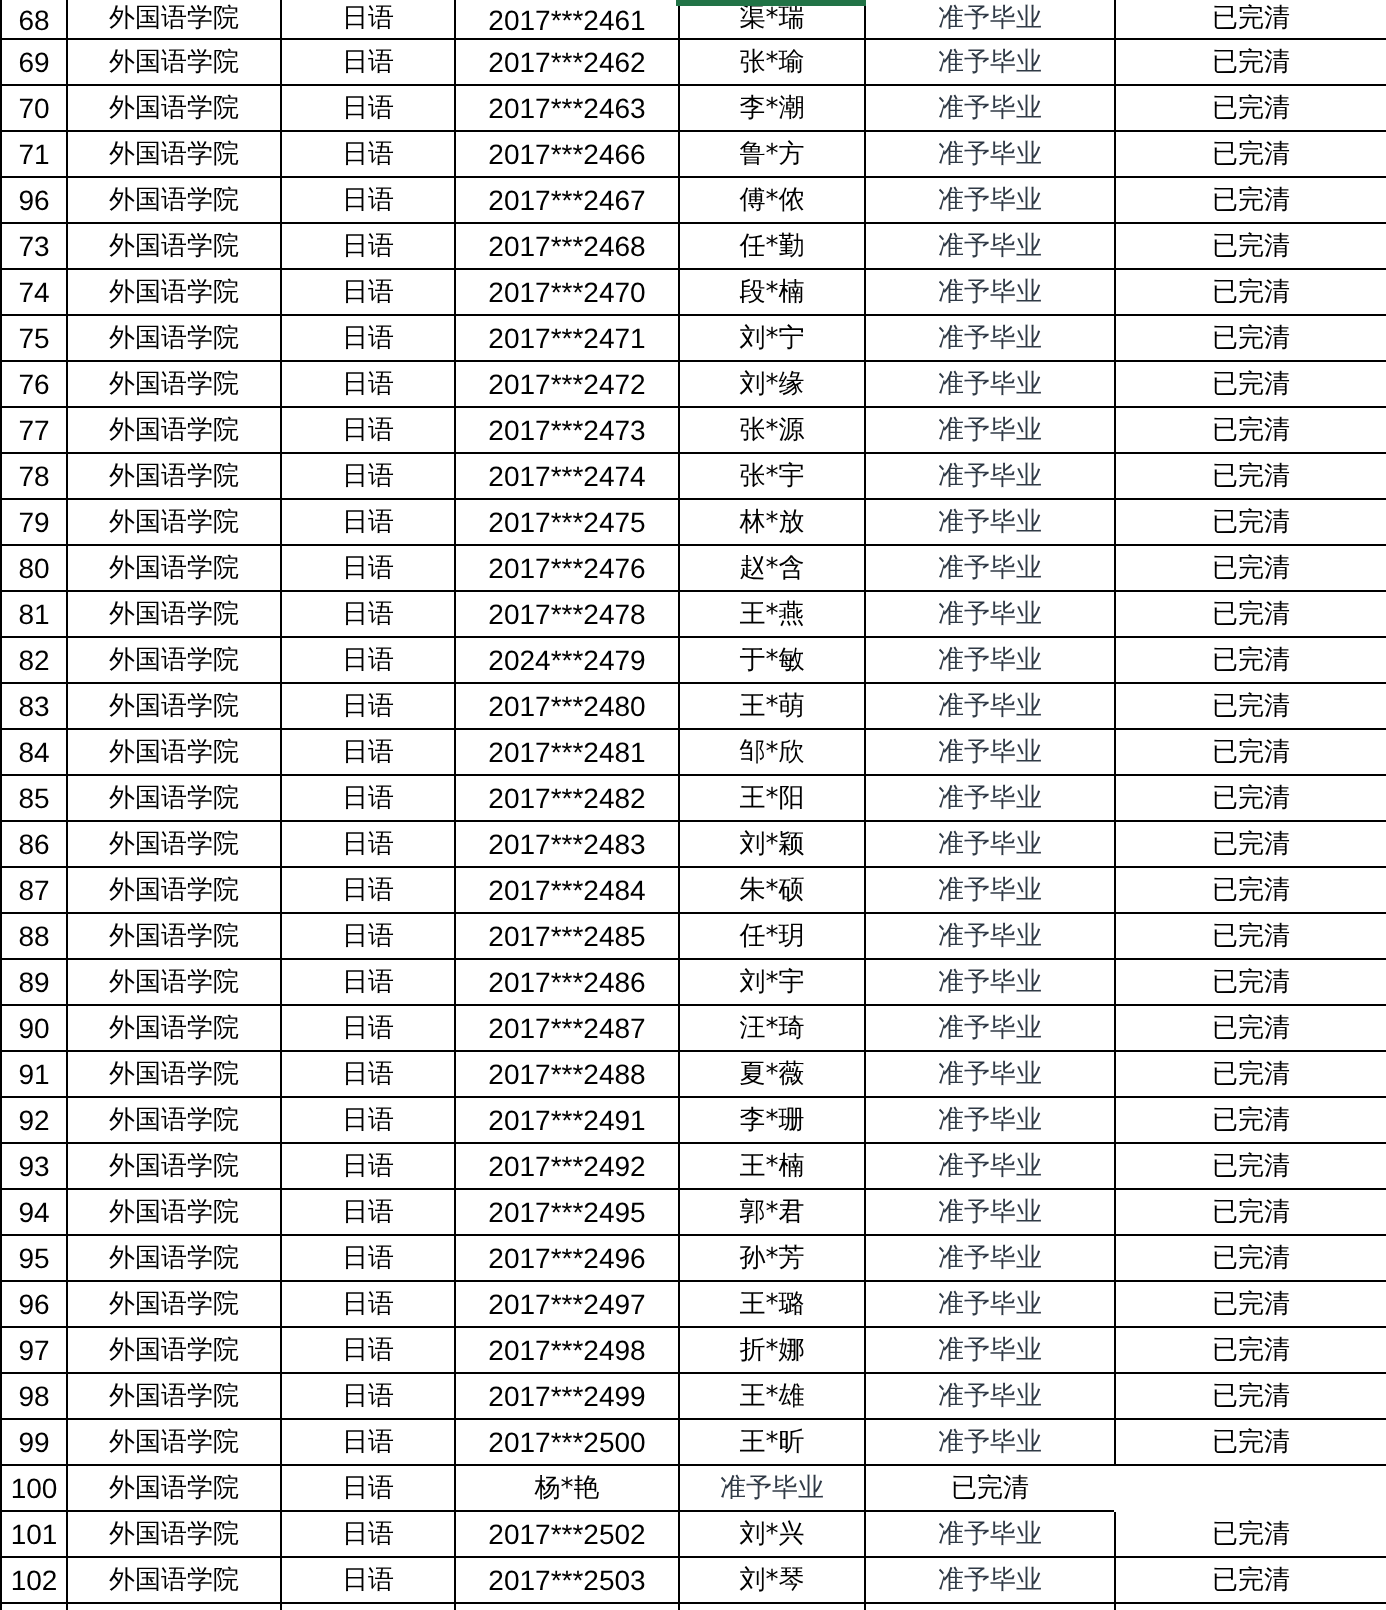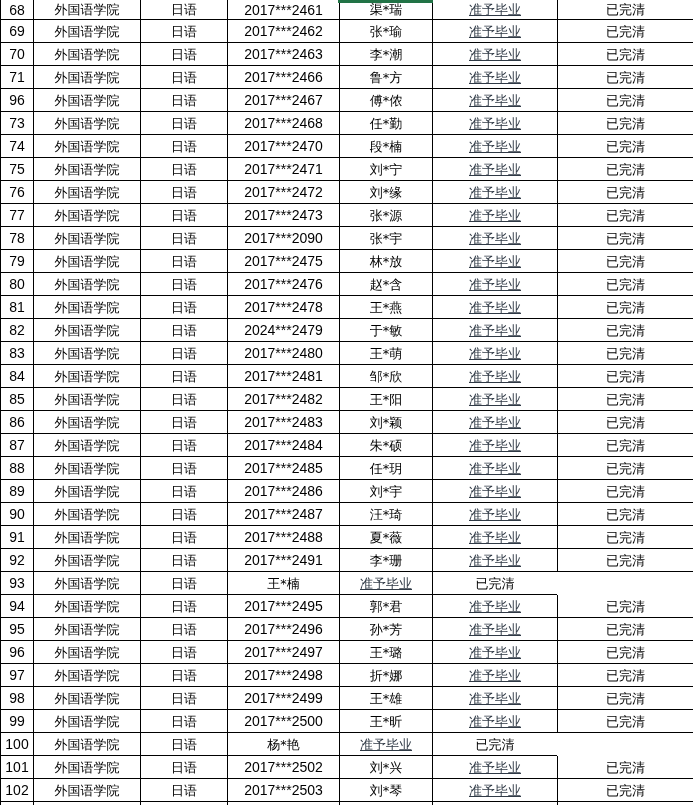--- a/index.html
+++ b/index.html
@@ -36,21 +36,20 @@
     color: #000000;
     line-height: 1;
   }
   .row.partial .cell { border-bottom: none; }
   .c-num, .c-id {
     font-family: "Liberation Sans", sans-serif;
     font-size: 14px;
   }
   .c-status {
     color: #303a46;
-    text-decoration: underline;
     -webkit-font-smoothing: antialiased;
   }
   .selection-strip {
     position: absolute;
     top: 0;
     left: 338px;
     width: 95px;
     height: 3px;
     z-index: 5;
   }
@@ -148,21 +147,21 @@
     <div class="cell c-major">日语</div>
     <div class="cell c-id">2017***2473</div>
     <div class="cell c-name">张*源</div>
     <div class="cell c-status" style="color: rgb(48, 58, 70);">准予毕业</div>
     <div class="cell c-clear">已完清</div>
   </div>
       <div class="row">
     <div class="cell c-num">78</div>
     <div class="cell c-college">外国语学院</div>
     <div class="cell c-major">日语</div>
-    <div class="cell c-id">2017***2090</div>
+    <div class="cell c-id">2017***2474</div>
     <div class="cell c-name">张*宇</div>
     <div class="cell c-status" style="color: rgb(48, 58, 70);">准予毕业</div>
     <div class="cell c-clear">已完清</div>
   </div>
       <div class="row">
     <div class="cell c-num">79</div>
     <div class="cell c-college">外国语学院</div>
     <div class="cell c-major">日语</div>
     <div class="cell c-id">2017***2475</div>
     <div class="cell c-name">林*放</div>
@@ -283,20 +282,21 @@
     <div class="cell c-major">日语</div>
     <div class="cell c-id">2017***2491</div>
     <div class="cell c-name">李*珊</div>
     <div class="cell c-status" style="color: rgb(48, 58, 70);">准予毕业</div>
     <div class="cell c-clear">已完清</div>
   </div>
       <div class="row">
     <div class="cell c-num">93</div>
     <div class="cell c-college">外国语学院</div>
     <div class="cell c-major">日语</div>
+    <div class="cell c-id">2017***2492</div>
     <div class="cell c-name">王*楠</div>
     <div class="cell c-status" style="color: rgb(48, 58, 70);">准予毕业</div>
     <div class="cell c-clear">已完清</div>
   </div>
       <div class="row">
     <div class="cell c-num">94</div>
     <div class="cell c-college">外国语学院</div>
     <div class="cell c-major">日语</div>
     <div class="cell c-id">2017***2495</div>
     <div class="cell c-name">郭*君</div>

